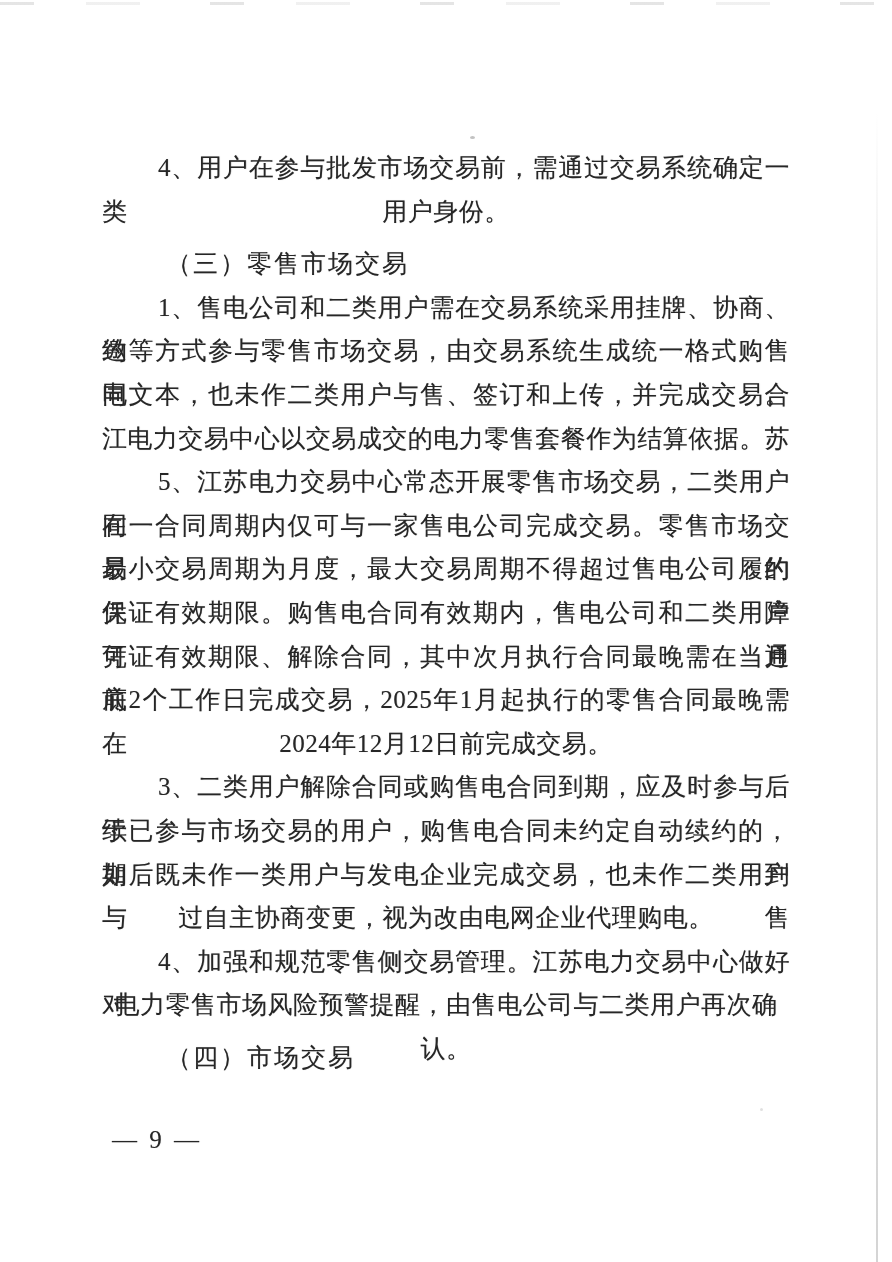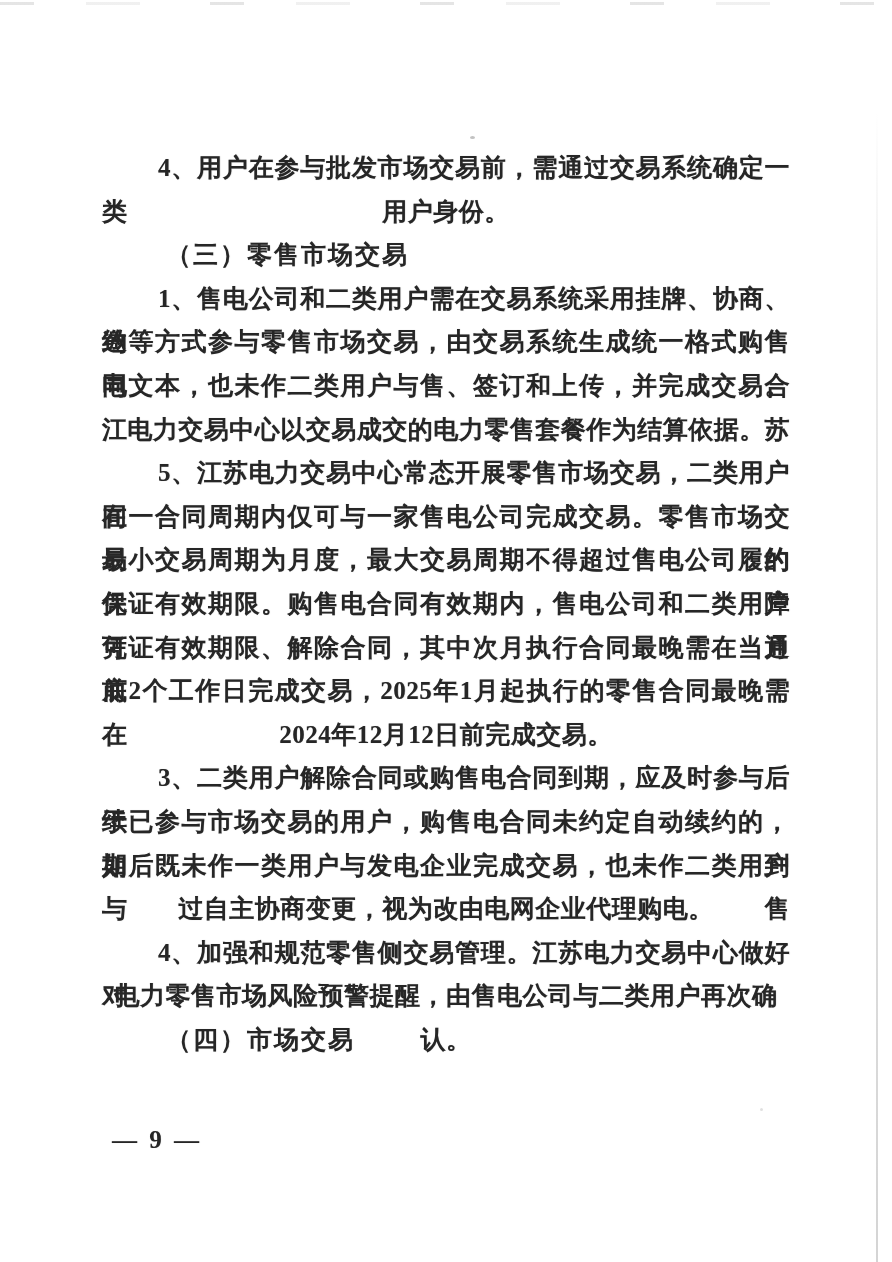--- a/index.html
+++ b/index.html
@@ -5,21 +5,21 @@
   :root { --paper:#ffffff; --ink:#262626; }
   * { box-sizing:border-box; }
   html,body { margin:0; padding:0; }
   body {
     width:892px; height:1262px;
     background:var(--paper);
     font-family:"Liberation Serif","DejaVu Serif",serif;
   }
   .page {
     position:relative; width:892px; height:1262px;
-    background:var(--paper); overflow:hidden; color:var(--ink);font-weight:bold;
+    background:var(--paper); overflow:hidden; color:var(--ink);
   }
   
   .scan-top {
     position:absolute; top:2px; left:0; width:100%; height:3px;
     background:repeating-linear-gradient(90deg,
       rgba(130,130,130,.38) 0 34px, rgba(130,130,130,0) 34px 86px,
       rgba(150,150,150,.25) 86px 140px, rgba(150,150,150,0) 140px 210px);
     opacity:.55;
   }
   
@@ -37,21 +37,21 @@
   .ln {
     font-size:25px;
     line-height:43.6px; height:43.6px;
     white-space:normal;
     letter-spacing:.5px;
     color:var(--ink);
     text-shadow:.3px .3px .7px rgba(70,70,70,.45);
   }
   .j   { text-align:justify; text-align-last:justify; }
   .indent  { text-indent:56px; }
-  .hindent { text-indent:64px; letter-spacing:2px; }
+  .hindent { text-indent:64px; letter-spacing:2px;margin-top:9px; }
   .end { text-align:center; }
 
   .page-number {
     position:absolute; left:112px; top:1118px;
     font-size:25px; line-height:44px; letter-spacing:3px;
     color:var(--ink);
     text-shadow:.3px .3px .7px rgba(70,70,70,.4);
   }
 </style>
 </head>

